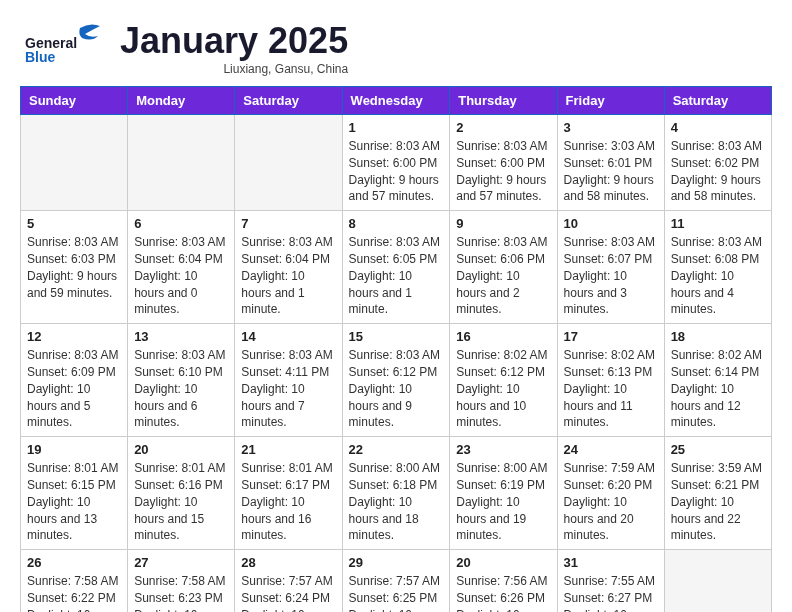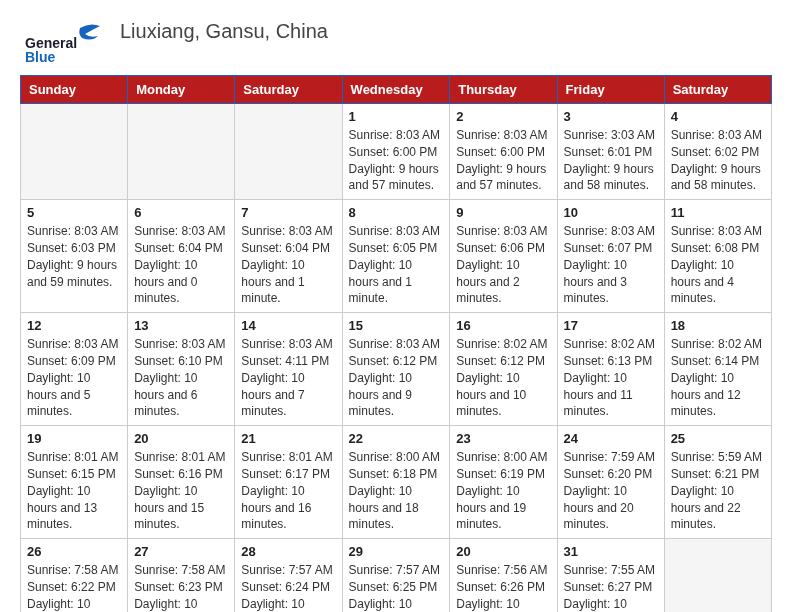--- a/index.html
+++ b/index.html
@@ -22,30 +22,30 @@
     }
     .title-area {
       text-align: right;
     }
     .month-title {
       font-size: 36px;
       font-weight: bold;
       color: #1a1a2e;
     }
     .location {
-      font-size: 20px;
+      font-size: 12px;
       color: #444;
     }
     .calendar {
       width: 100%;
       border-collapse: collapse;
       border: 1px solid #ccc;
     }
     .calendar th {
-      background-color: #b91c1c;
+      background-color: #6d28d9;
       color: #fff;
       font-size: 13px;
       font-weight: bold;
       padding: 6px 8px;
       text-align: left;
       border: 1px solid #1565c0;
     }
     .calendar td {
       vertical-align: top;
       padding: 5px 6px;
@@ -81,20 +81,21 @@
     <svg width="100" height="45" viewBox="0 0 100 45">
 
       <path d="M60,8 Q70,2 80,6 Q72,10 65,14 Q70,18 78,16 Q72,22 62,18 Q58,14 60,8Z" fill="#1565c0"></path>
 
       <text x="5" y="28" font-size="14" font-weight="bold" fill="#1a1a2e" font-family="Arial">General</text>
 
       <text x="5" y="42" font-size="14" font-weight="bold" fill="#1565c0" font-family="Arial">Blue</text>
     </svg>
   </div>
   <div class="title-area">
+    <div class="month-title">January 2025</div>
     <div class="location">Liuxiang, Gansu, China</div>
   </div>
 </div>
 
 <table class="calendar">
   <thead>
     <tr>
       <th>Sunday</th>
       <th>Monday</th>
       <th>Saturday</th>
@@ -278,21 +279,21 @@
         </td>
         <td>
           <div class="day-number">24</div>
           <div class="day-info">Sunrise: 7:59 AM
 Sunset: 6:20 PM
 Daylight: 10 hours
 and 20 minutes.</div>
         </td>
         <td>
           <div class="day-number">25</div>
-          <div class="day-info">Sunrise: 5:59 AM
+          <div class="day-info">Sunrise: 3:59 AM
 Sunset: 6:21 PM
 Daylight: 10 hours
 and 22 minutes.</div>
         </td>
       </tr>
       <tr class="week-row">
         <td>
           <div class="day-number">26</div>
           <div class="day-info">Sunrise: 7:58 AM
 Sunset: 6:22 PM

